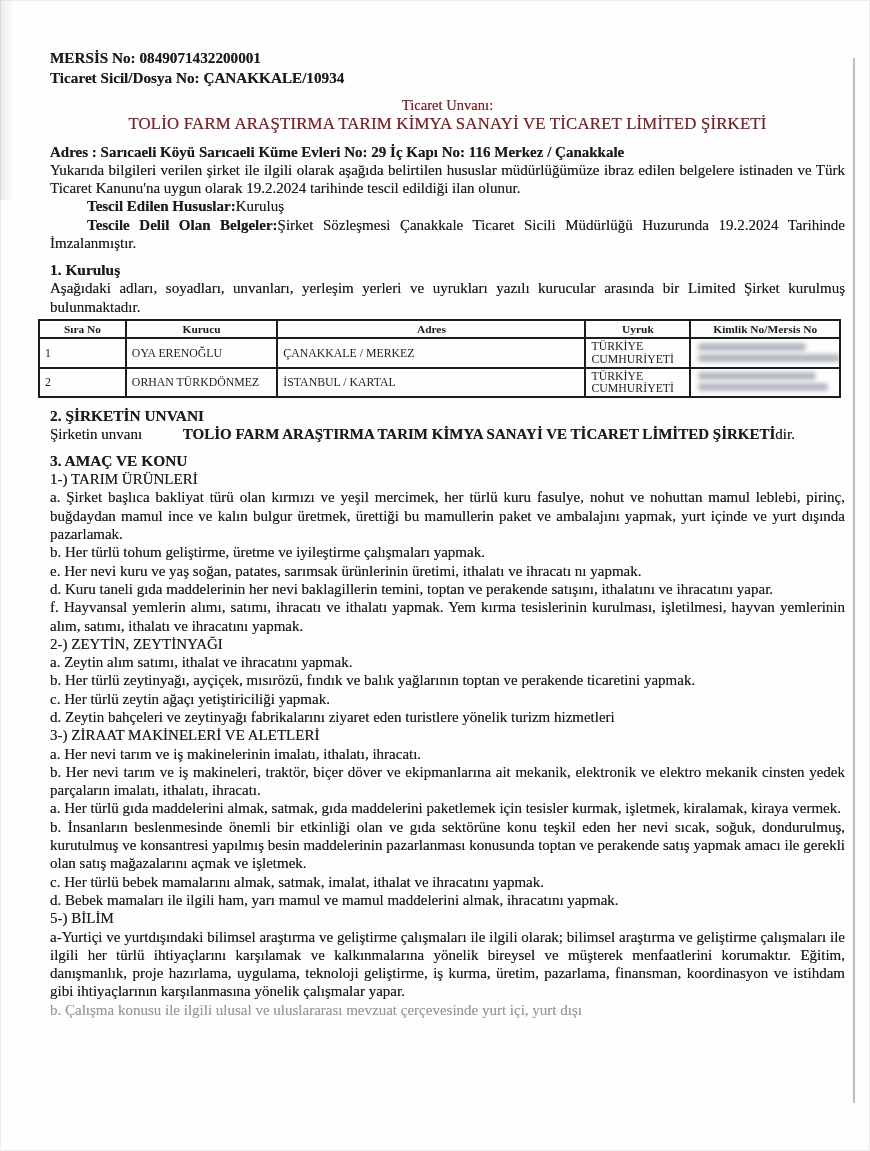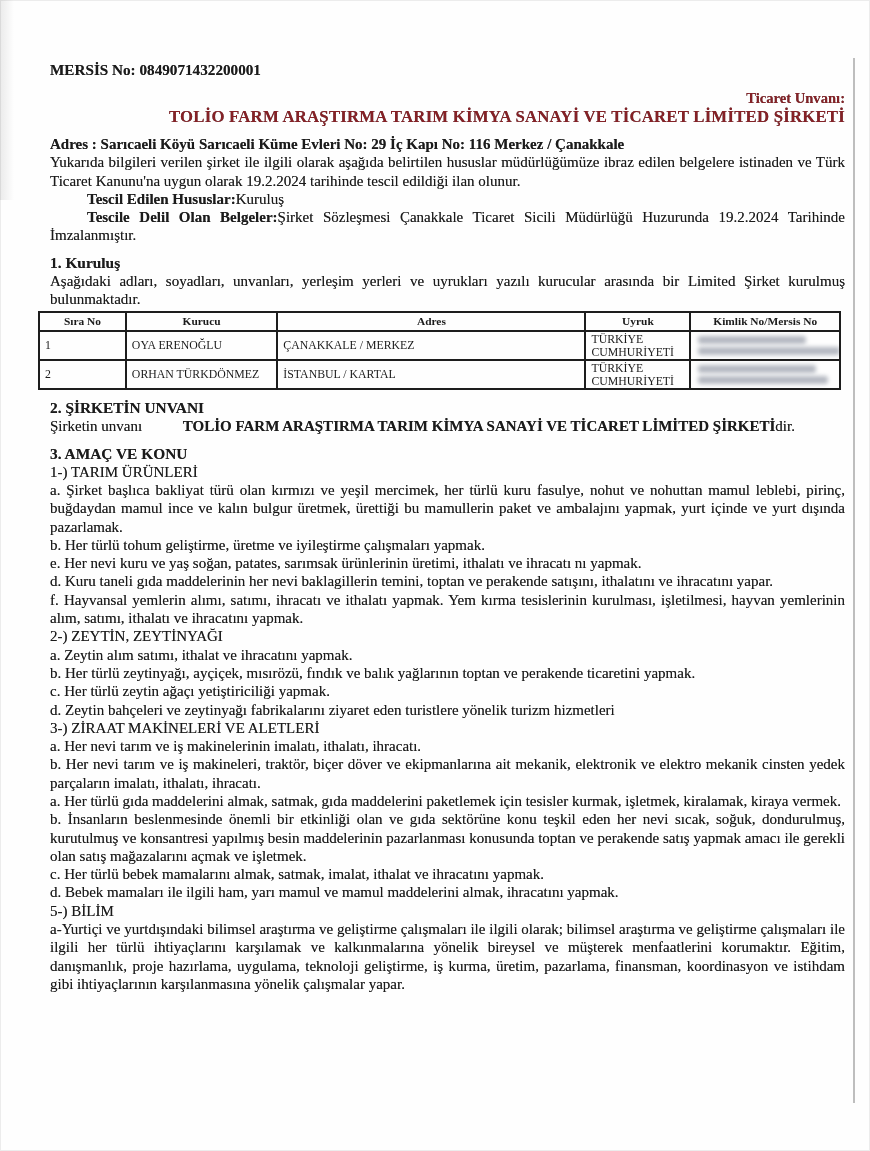--- a/index.html
+++ b/index.html
@@ -16,29 +16,29 @@
   .scan-shadow-left {
     position:absolute; left:0; top:0; width:14px; height:200px;
     background:linear-gradient(to right, rgba(0,0,0,.08), rgba(0,0,0,0));
     pointer-events:none;
   }
   .page-edge-line {
     position:absolute; right:15px; top:58px; height:1045px; width:2px;
     background:#9b9b9b; opacity:.65;
   }
   .content {
-    position:absolute; left:50px; top:60px; width:795px;
+    position:absolute; left:50px; top:48px; width:795px;
     font-size:15px; line-height:18.3px;
     text-align:justify;
     text-shadow:0 0 .6px rgba(25,25,25,.6);
   }
   p { margin:0; }
   .b { font-weight:bold;margin-left:37px; }
   .head-block p { font-weight:bold; font-size:15.2px; line-height:19.5px; }
-  .unvan-block { margin-top:9px; text-align:right; color:#852126; font-weight:bold; }
+  .unvan-block { margin-top:9px; text-align:center; color:#852126; font-weight:normal; }
   .unvan-title { font-size:14.6px; line-height:18px; }
   .company-title { font-size:16.8px; line-height:20.5px; letter-spacing:.2px; }
   .adres { font-weight:bold; margin-top:8px; }
   .sec-head { font-weight:bold; font-size:15.4px; margin-top:8px; line-height:19px; }
   .founders-table {
     border-collapse:collapse; table-layout:fixed;
     width:803px; margin:3px 16px 0 -12px;
     font-size:11.8px; line-height:12.6px; text-align:left;
     text-shadow:none;
   }
@@ -61,20 +61,21 @@
 <body>
 
 <div class="page">
   <div class="scan-shadow-left"></div>
   <div class="page-edge-line"></div>
 
   <div class="content">
 
     <div class="head-block">
       <p>MERSİS No: 0849071432200001</p>
+      <p>Ticaret Sicil/Dosya No: ÇANAKKALE/10934</p>
     </div>
 
     <div class="unvan-block">
       <div class="unvan-title">Ticaret Unvanı:</div>
       <div class="company-title">TOLİO FARM ARAŞTIRMA TARIM KİMYA SANAYİ VE TİCARET LİMİTED ŞİRKETİ</div>
     </div>
 
     <p class="adres">Adres : Sarıcaeli Köyü Sarıcaeli Küme Evleri No: 29 İç Kapı No: 116 Merkez / Çanakkale</p>
 
     <p>Yukarıda bilgileri verilen şirket ile ilgili olarak aşağıda belirtilen hususlar müdürlüğümüze ibraz edilen belgelere istinaden ve Türk Ticaret Kanunu'na uygun olarak 19.2.2024 tarihinde tescil edildiği ilan olunur.</p>
@@ -146,15 +147,16 @@
         <p>3-) ZİRAAT MAKİNELERİ VE ALETLERİ</p>
         <p>a. Her nevi tarım ve iş makinelerinin imalatı, ithalatı, ihracatı.</p>
         <p>b. Her nevi tarım ve iş makineleri, traktör, biçer döver ve ekipmanlarına ait mekanik, elektronik ve elektro mekanik cinsten yedek parçaların imalatı, ithalatı, ihracatı.</p>
         <p>a. Her türlü gıda maddelerini almak, satmak, gıda maddelerini paketlemek için tesisler kurmak, işletmek, kiralamak, kiraya vermek.</p>
         <p>b. İnsanların beslenmesinde önemli bir etkinliği olan ve gıda sektörüne konu teşkil eden her nevi sıcak, soğuk, dondurulmuş, kurutulmuş ve konsantresi yapılmış besin maddelerinin pazarlanması konusunda toptan ve perakende satış yapmak amacı ile gerekli olan satış mağazalarını açmak ve işletmek.</p>
         <p>c. Her türlü bebek mamalarını almak, satmak, imalat, ithalat ve ihracatını yapmak.</p>
         <p>d. Bebek mamaları ile ilgili ham, yarı mamul ve mamul maddelerini almak, ihracatını yapmak.</p>
         <p>5-) BİLİM</p>
         <p>a-Yurtiçi ve yurtdışındaki bilimsel araştırma ve geliştirme çalışmaları ile ilgili olarak; bilimsel araştırma ve geliştirme çalışmaları ile ilgili her türlü ihtiyaçlarını karşılamak ve kalkınmalarına yönelik bireysel ve müşterek menfaatlerini korumaktır. Eğitim, danışmanlık, proje hazırlama, uygulama, teknoloji geliştirme, iş kurma, üretim, pazarlama, finansman, koordinasyon ve istihdam gibi ihtiyaçlarının karşılanmasına yönelik çalışmalar yapar.</p>
       </div>
+    <p class="cut-line">b. Çalışma konusu ile ilgili ulusal ve uluslararası mevzuat çerçevesinde yurt içi, yurt dışı</p>
 
   </div>
 </div>
 
 </body></html>

